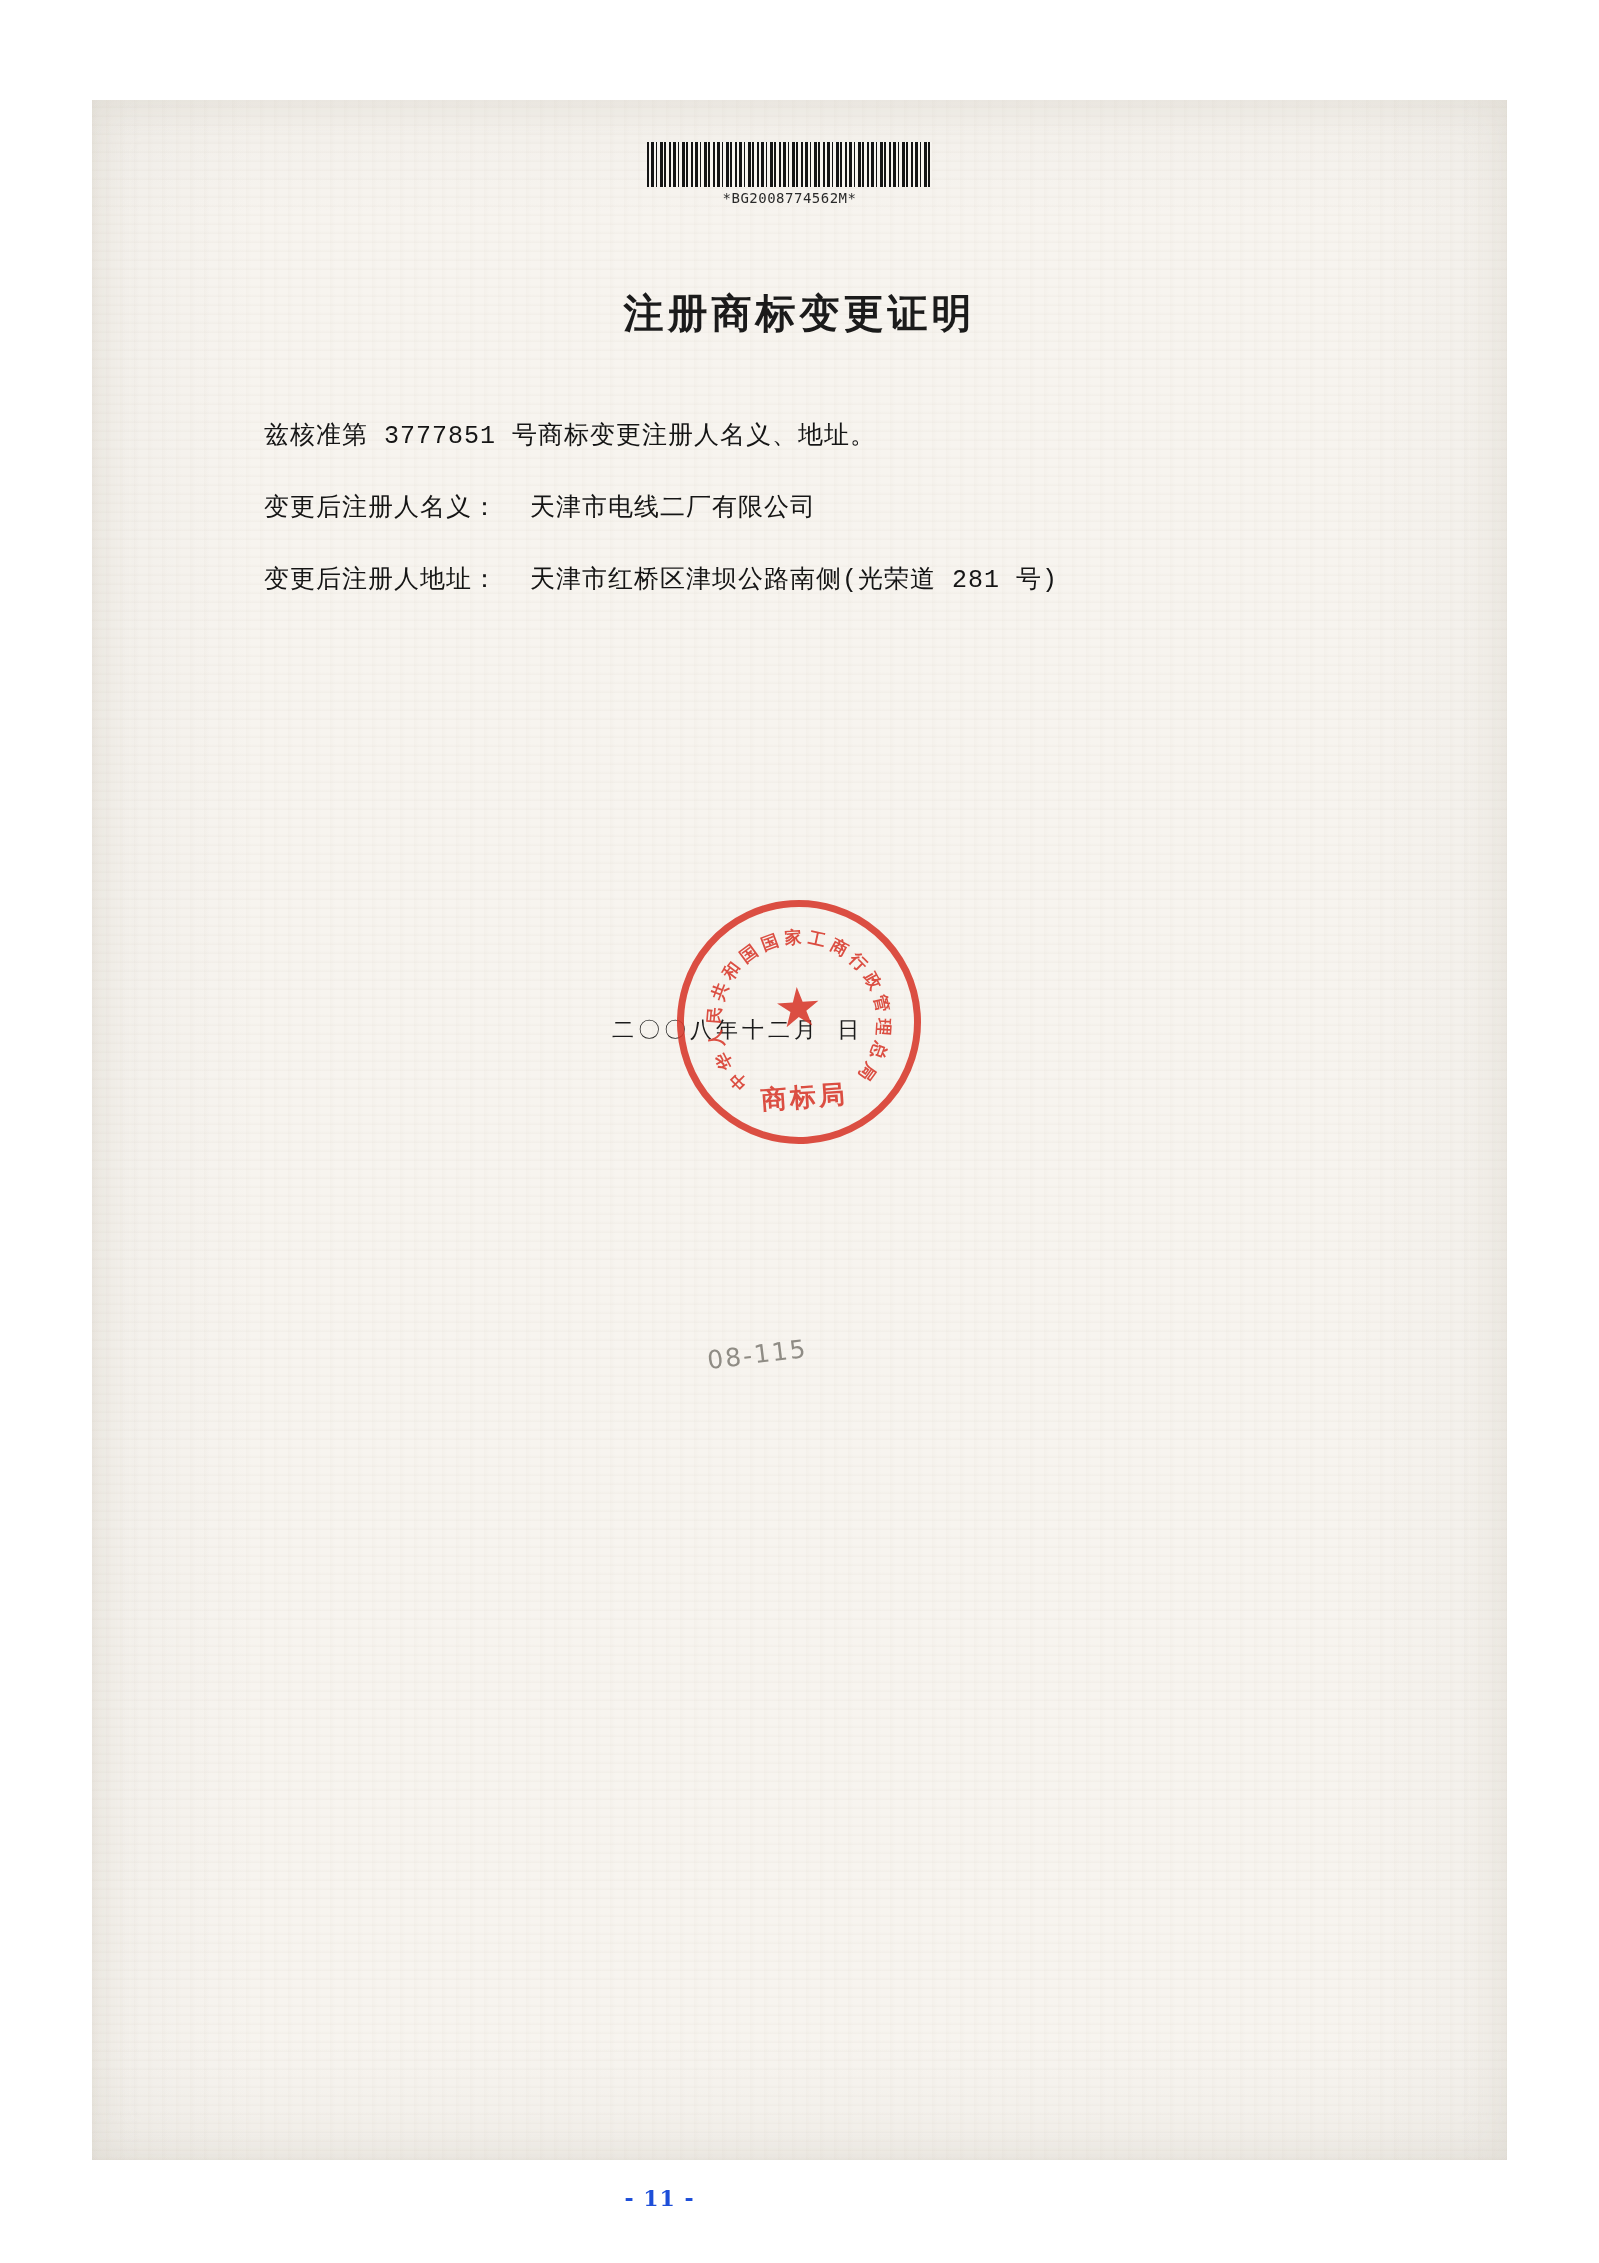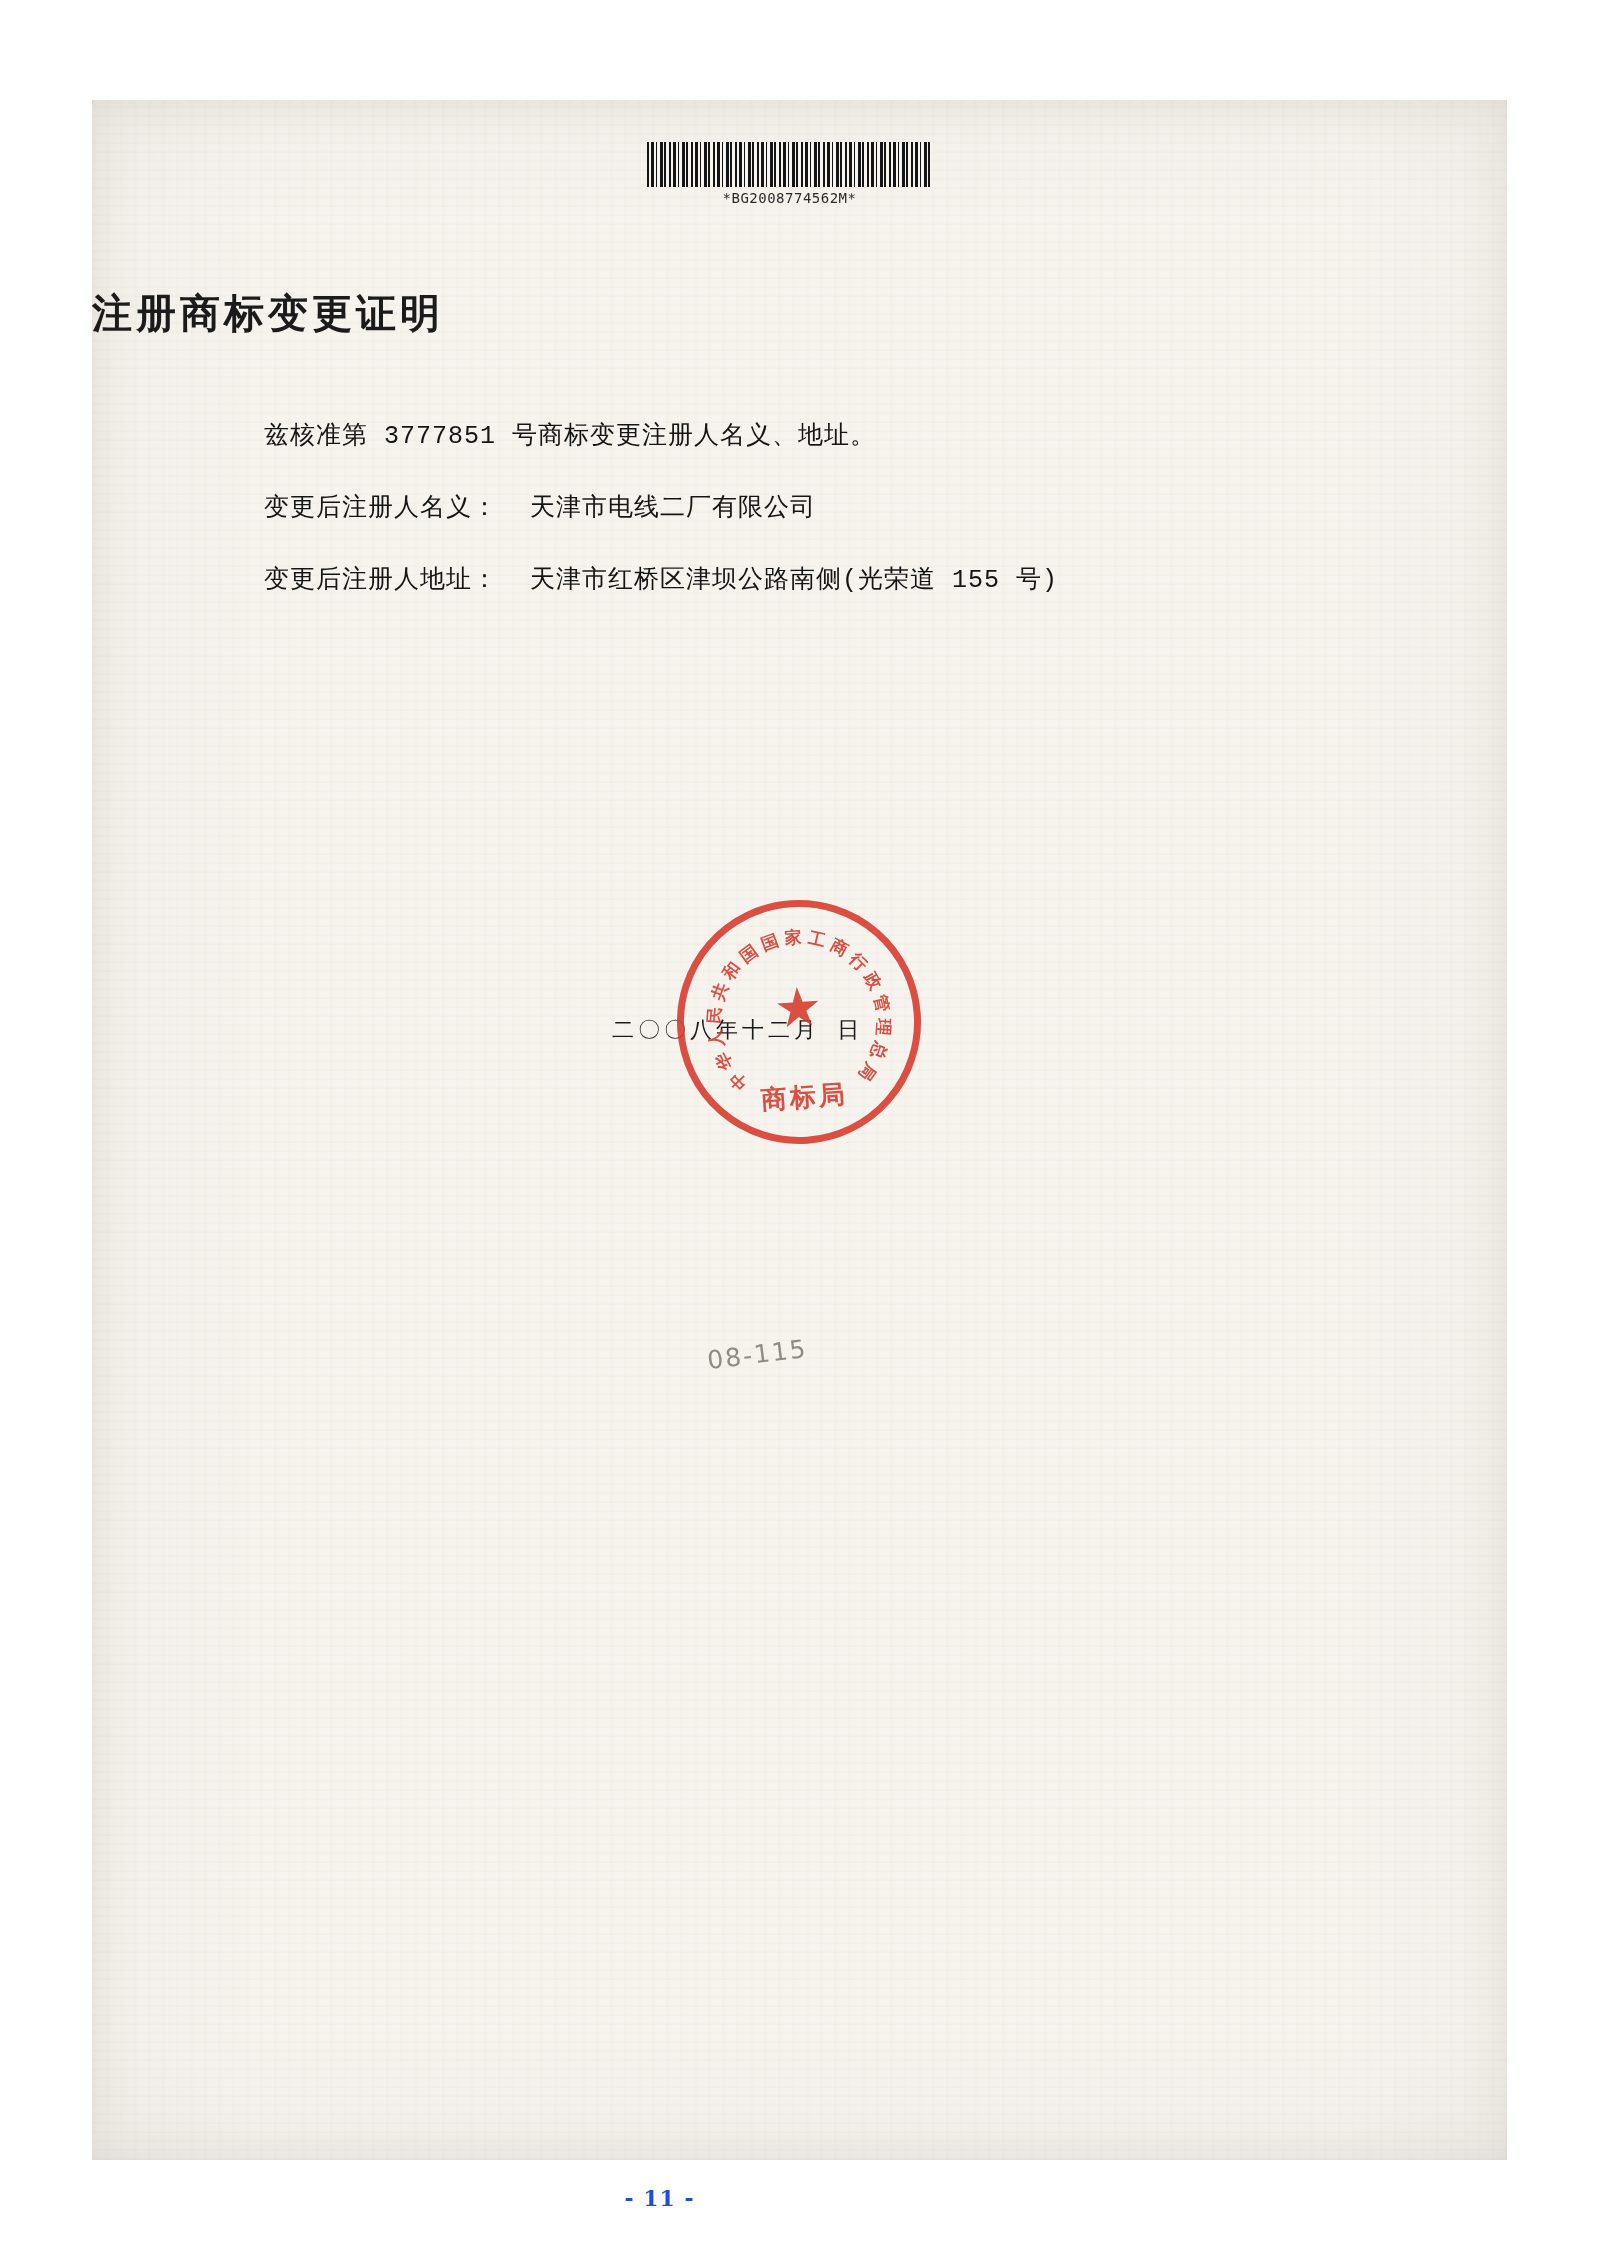--- a/index.html
+++ b/index.html
@@ -70,21 +70,21 @@
     color: #2a2a2a;
     margin-top: 3px;
   }
 
   
   #doc-title {
     position: absolute;
     left: 0;
     top: 186px;
     width: 100%;
-    text-align: left;
+    text-align: center;
     font-family: "DejaVu Serif", serif;
     font-size: 40px;
     font-weight: bold;
     letter-spacing: 4px;
     color: #1b1b1b;
   }
 
   
   .body-line {
     position: absolute;
@@ -225,21 +225,21 @@
 
   <div id="barcode-block">
     <div id="barcode-bars"></div>
     <div id="barcode-text">*BG2008774562M*</div>
   </div>
 
   <div id="doc-title">注册商标变更证明</div>
 
   <div class="body-line" id="line-approve">兹核准第 3777851 号商标变更注册人名义、地址。</div>
   <div class="body-line" id="line-name">变更后注册人名义：  天津市电线二厂有限公司</div>
-  <div class="body-line" id="line-address">变更后注册人地址：  天津市红桥区津坝公路南侧(光荣道 155 号)</div>
+  <div class="body-line" id="line-address">变更后注册人地址：  天津市红桥区津坝公路南侧(光荣道 281 号)</div>
 
   <div id="speck"></div>
 
   <div id="doc-date">二〇〇八年十二月 日</div>
 
   <div id="seal">
     <div id="seal-inner">
       <div id="seal-arc-text">
           <span style="transform: rotate(-130deg) translate(-50%, -96px); transform-origin: 0px 0px;">中</span>
           <span style="transform: rotate(-113.75deg) translate(-50%, -96px); transform-origin: 0px 0px;">华</span>

